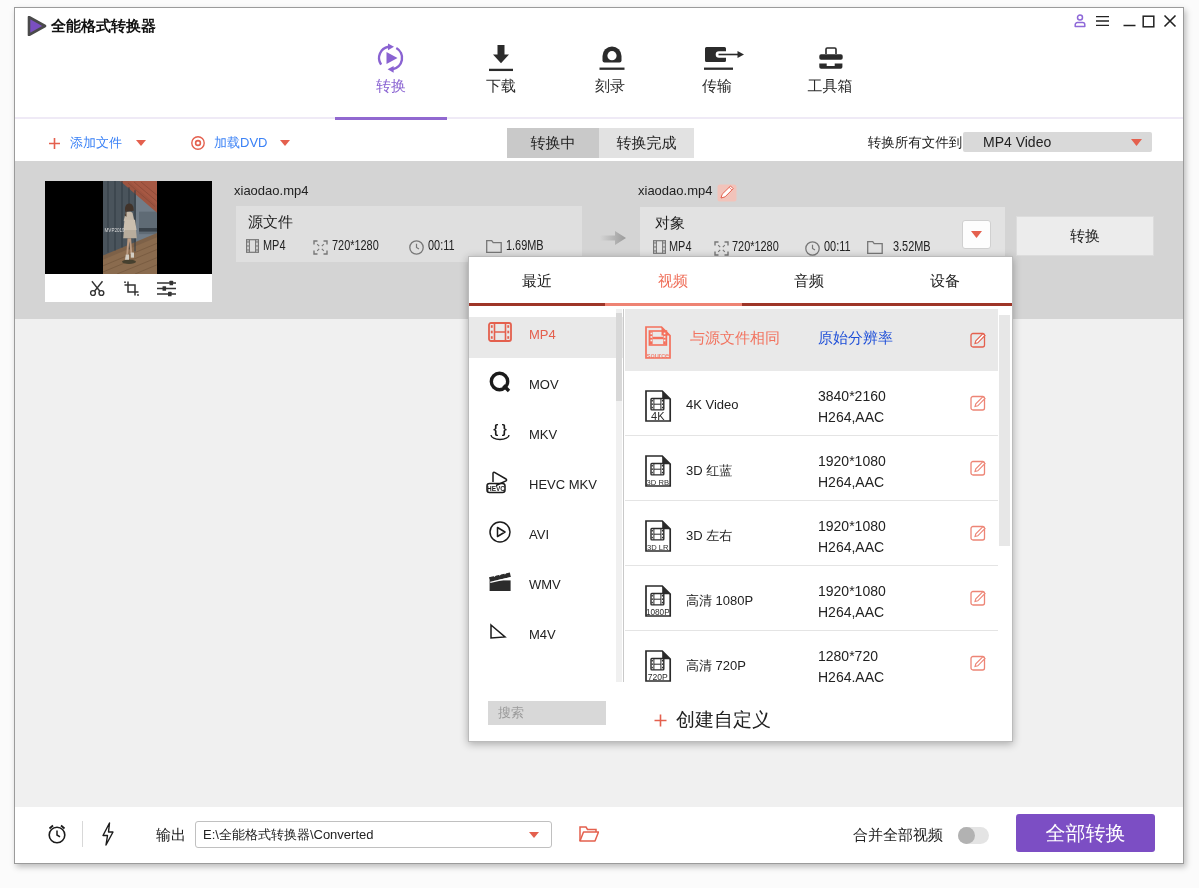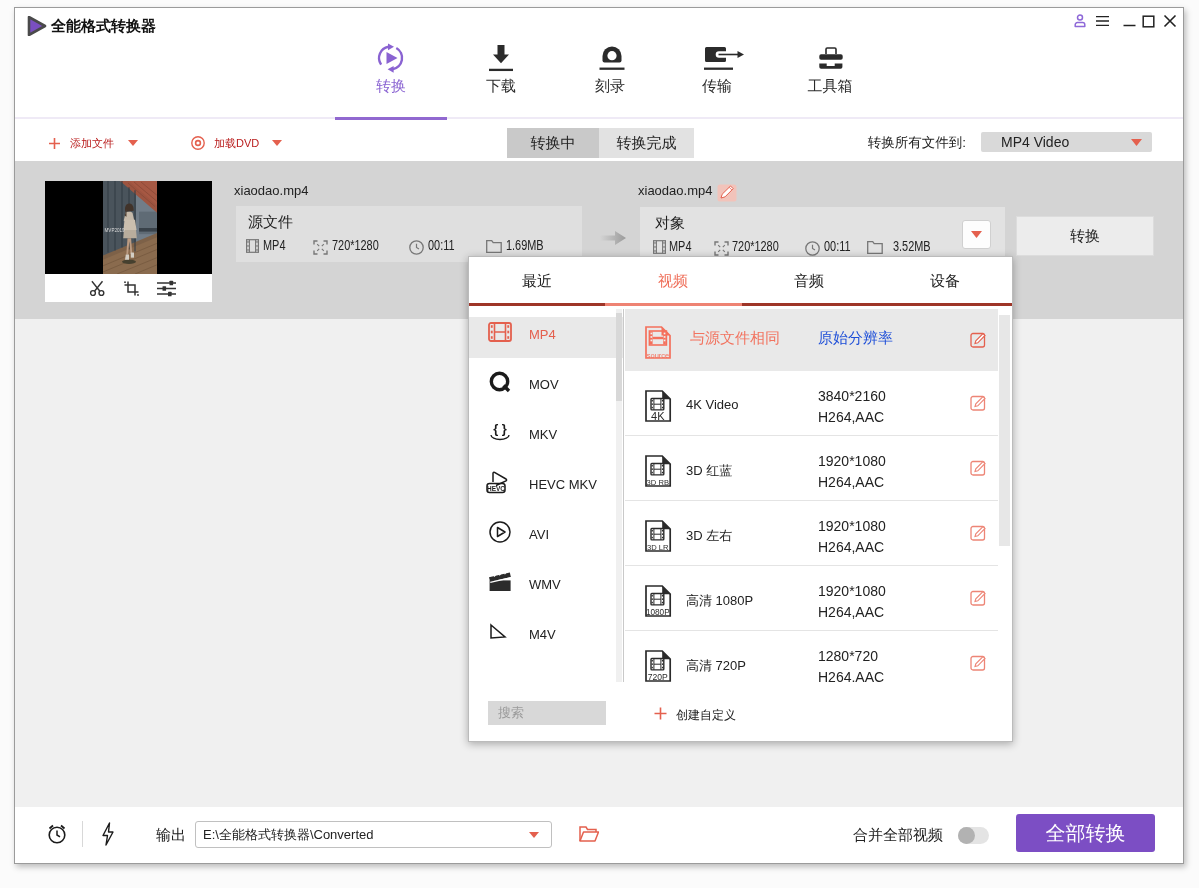--- a/index.html
+++ b/index.html
@@ -12,27 +12,27 @@
 #winctl { position:absolute; right:0; top:0; height:30px; }
 .ctl { position:absolute; top:6px; }
 #nav { position:absolute; left:0; top:28px; width:100%; height:83px; }
 .navitem { position:absolute; top:0; width:110px; height:60px; }
 .navitem svg { position:absolute; }
 .navitem .lb { position:absolute; top:41px; width:100%; text-align:center; font-size:15px; color:#2b2b2b; }
 .navitem.act .lb { color:#8a63d2; }
 #navline { position:absolute; left:320px; top:109px; width:112px; height:3px; background:#9168d0; z-index:3;}
 
 #tbar { position:absolute; left:0; top:113px; width:100%; height:40px; background:#fff; }
-.tbtn { position:absolute; top:2px; height:40px; display:flex; align-items:center; font-size:11px; color:#b91c1c; }
+.tbtn { position:absolute; top:2px; height:40px; display:flex; align-items:center; font-size:13px; color:#3b82f6; }
 #tabs { position:absolute; left:492px; top:7px; height:30px; display:flex; }
 .ttab { width:92px; height:30px; line-height:30px; text-align:center; font-size:15px; color:#222; }
 #tab1 { background:#c9c9c9; }
 #tab2 { background:#e2e2e2; width:95px; }
 #convto { position:absolute; right:217px; top:2px; height:40px; line-height:40px; font-size:13.5px; color:#222; }
-#fmtsel { position:absolute; right:31px; top:11px; width:171px; height:20px; background:#d9d9d9; border-radius:2px; font-size:14px; color:#222; line-height:20px; padding-left:20px; }
+#fmtsel { position:absolute; right:31px; top:11px; width:189px; height:20px; background:#d9d9d9; border-radius:2px; font-size:14px; color:#222; line-height:20px; padding-left:20px; }
 
 #content { position:absolute; left:0; top:153px; width:100%; height:646px; background:#f0f0f0; }
 #filerow { position:absolute; left:0; top:0; width:100%; height:158px; background:#d4d4d4; }
 #thumb { position:absolute; left:30px; top:20px; width:167px; height:93px; background:#000; }
 #thumbtb { position:absolute; left:30px; top:113px; width:167px; height:28px; background:#fff; display:flex; justify-content:center; align-items:center; gap:22px; }
 #fname1 { position:absolute; left:219px; top:22px; font-size:13px; color:#222; }
 #srcbox { position:absolute; left:221px; top:45px; width:346px; height:56px; background:#dfdfdf; }
 .boxttl { position:absolute; left:14px; top:7px; font-size:15px; color:#222; }
 .binfo { position:absolute; top:31px; font-size:14px; color:#222; transform:scaleX(0.78); transform-origin:0 50%; white-space:nowrap; }
 .bico { position:absolute; top:34px; }
@@ -67,21 +67,21 @@
 #plist { position:absolute; left:156px; top:52px; width:386px; height:373px; overflow:hidden; }
 .prow { position:relative; height:65px; border-bottom:1px solid #e4e4e4; }
 .prow .pic { position:absolute; left:19px; top:19px; }
 .prow .pname { position:absolute; left:61px; top:26px; font-size:13px; color:#222; }
 .prow .pres { position:absolute; left:193px; top:17px; font-size:14px; color:#222; }
 .prow .pcodec { position:absolute; left:193px; top:38px; font-size:14px; color:#222; }
 .prow .pedit { position:absolute; right:24px; top:23px; }
 #srcrow { position:relative; height:62px; background:#e9e9e9; }
 #pbot { position:absolute; left:0; top:425px; width:100%; height:59px; background:#fff; }
 #psearch { position:absolute; left:19px; top:19px; width:118px; height:24px; background:#d8d8d8; font-size:13px; color:#9a9a9a; line-height:24px; padding-left:10px; }
-#pcustom { position:absolute; left:185px; top:25px; font-size:12px; color:#222; }
+#pcustom { position:absolute; left:185px; top:25px; font-size:19px; color:#222; }
 #pscroll { position:absolute; right:0; top:0; width:13px; height:373px; background:#fff; }
 #pscroll .thumb { position:absolute; top:6px; left:1px; width:11px; height:231px; background:#e7e7e7; }
 </style>
 </head>
 <body>
 <div id="win">
   <div id="hdr">
     <div id="logo"><svg width="22" height="20" viewBox="0 0 22 20">
           <path d="M3 1 L19 10 L3 19 Z" fill="#7a4fc0" stroke="#4a4a4a" stroke-width="2.6" stroke-linejoin="round"></path>
         </svg></div>

